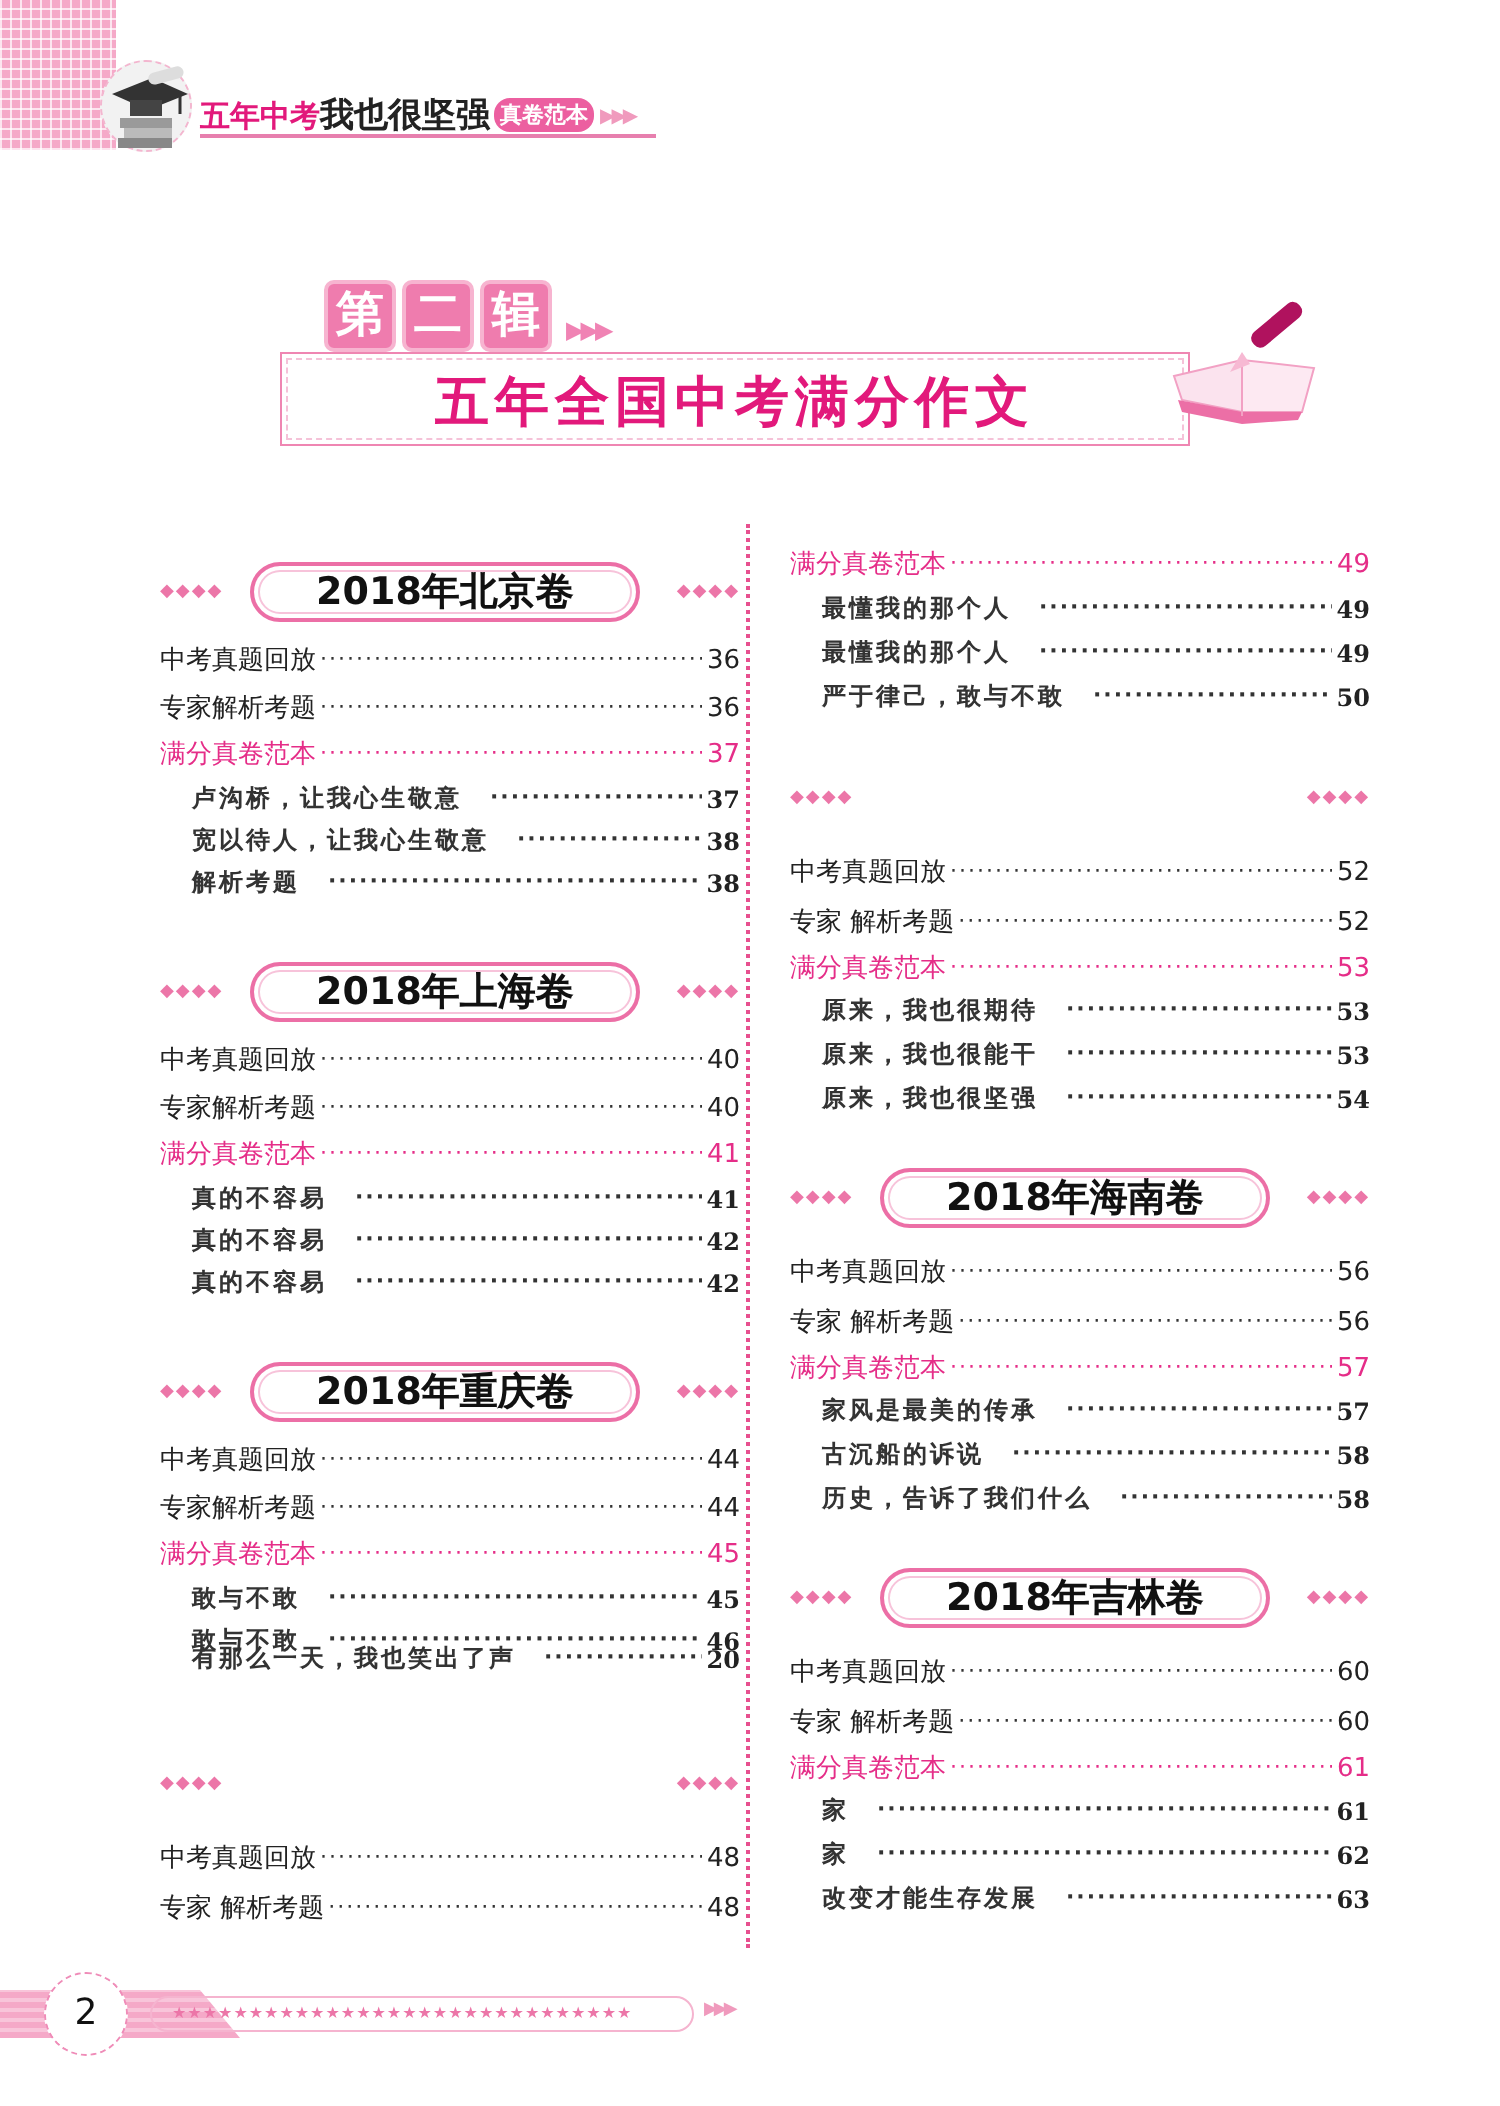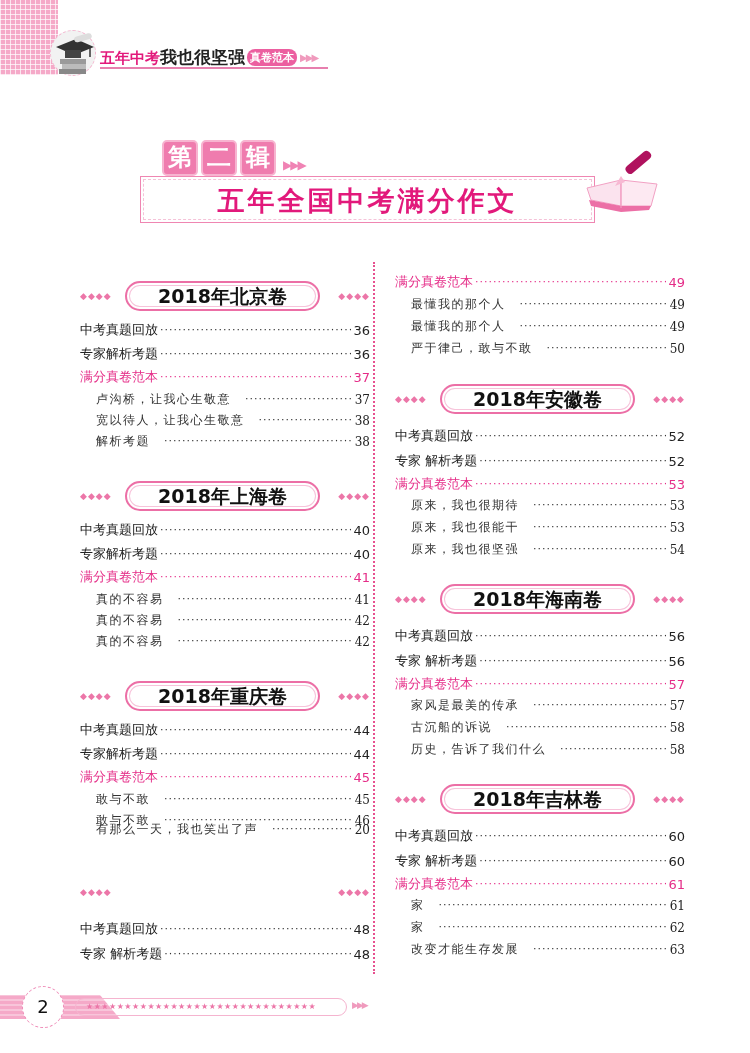--- a/index.html
+++ b/index.html
@@ -79,21 +79,21 @@
   }
 
   .row {
     position: absolute; left: 0; width: 290px; height: 20px;
     display: flex; align-items: center; white-space: nowrap;
   }
   .row .lbl { font-size: 13px; }
   .row .lead { flex: 1; overflow: hidden; margin: 0 2px; font-size: 11px; color: #333; letter-spacing: 1px; height: 15px; }
   .row .pg { font-size: 13px; }
   .row.pink .lbl, .row.pink .pg, .row.pink .lead { color: #e52d88; }
-  .row.sub { left: 16px; width: 274px; height: 19px; }
+  .row.sub { left: 16px; width: 274px; height: 19px; font-weight: bold; }
   .row.sub .lbl { font-family: "DejaVu Serif", "Liberation Serif", serif; font-size: 12px; letter-spacing: 1.5px; color: #333; }
   .row.sub .lead { margin-left: 14px; }
   .row.sub .pg { font-family: "DejaVu Serif", "Liberation Serif", serif; font-size: 12px; }
 
   
   .footer-band {
     position: absolute; left: 0; top: 995px; width: 120px; height: 24px;
     background: repeating-linear-gradient(0deg, #f5a9c8 0 3px, #f8c5da 3px 5px);
     clip-path: polygon(0 0, 100px 0, 120px 100%, 0 100%);
   }
@@ -291,21 +291,20 @@
       <span class="pg">49</span>
     </div>
   <div class="row sub" style="top:339px">
       <span class="lbl">严于律己，敢与不敢</span>
       <span class="lead">································································</span>
       <span class="pg">50</span>
     </div>
 
   <div class="section-head" style="top:384px">
     <span class="sh-dots l">◆◆◆◆</span>
-    <div class="sh-pill">2018年安徽卷</div>
     <span class="sh-dots r">◆◆◆◆</span>
   </div>
   <div class="row" style="top:426px">
       <span class="lbl">中考真题回放</span>
       <span class="lead">································································</span>
       <span class="pg">52</span>
     </div>
   <div class="row" style="top:451px">
       <span class="lbl">专家 解析考题</span>
       <span class="lead">································································</span>

